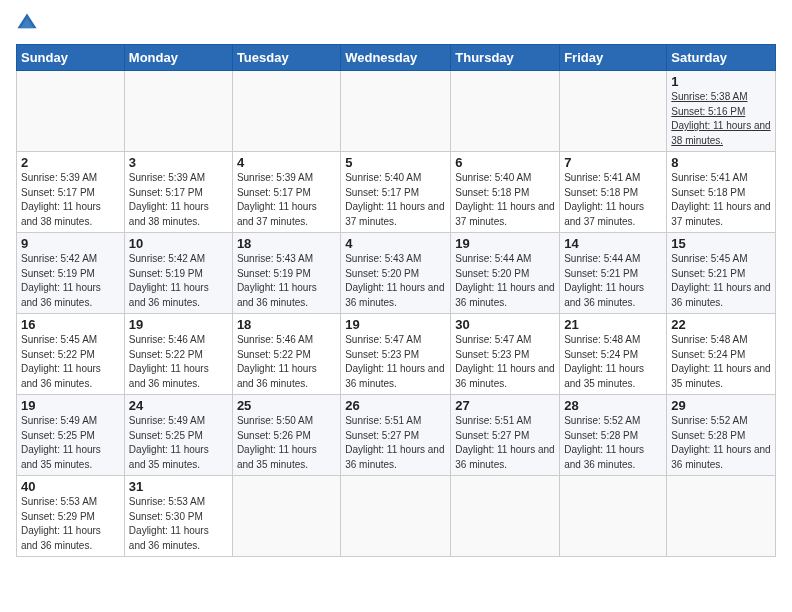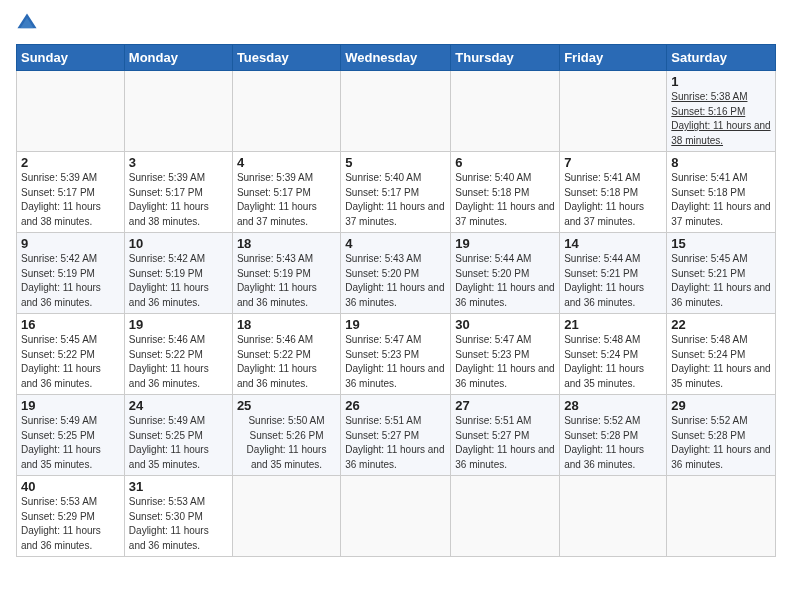--- a/index.html
+++ b/index.html
@@ -289,21 +289,21 @@
 Daylight: 11 hours and 35 minutes.</div>
           </td>
           <td>
             <span class="day-num">24</span>
             <div class="day-info" style="white-space: pre-line;">Sunrise: 5:49 AM
 Sunset: 5:25 PM
 Daylight: 11 hours and 35 minutes.</div>
           </td>
           <td>
             <span class="day-num">25</span>
-            <div class="day-info" style="white-space: pre-line; text-align: center;">Sunrise: 5:50 AM
+            <div class="day-info" style="white-space: pre-line;">Sunrise: 5:50 AM
 Sunset: 5:26 PM
 Daylight: 11 hours and 35 minutes.</div>
           </td>
           <td>
             <span class="day-num">26</span>
             <div class="day-info" style="white-space: pre-line;">Sunrise: 5:51 AM
 Sunset: 5:27 PM
 Daylight: 11 hours and 36 minutes.</div>
           </td>
           <td>

